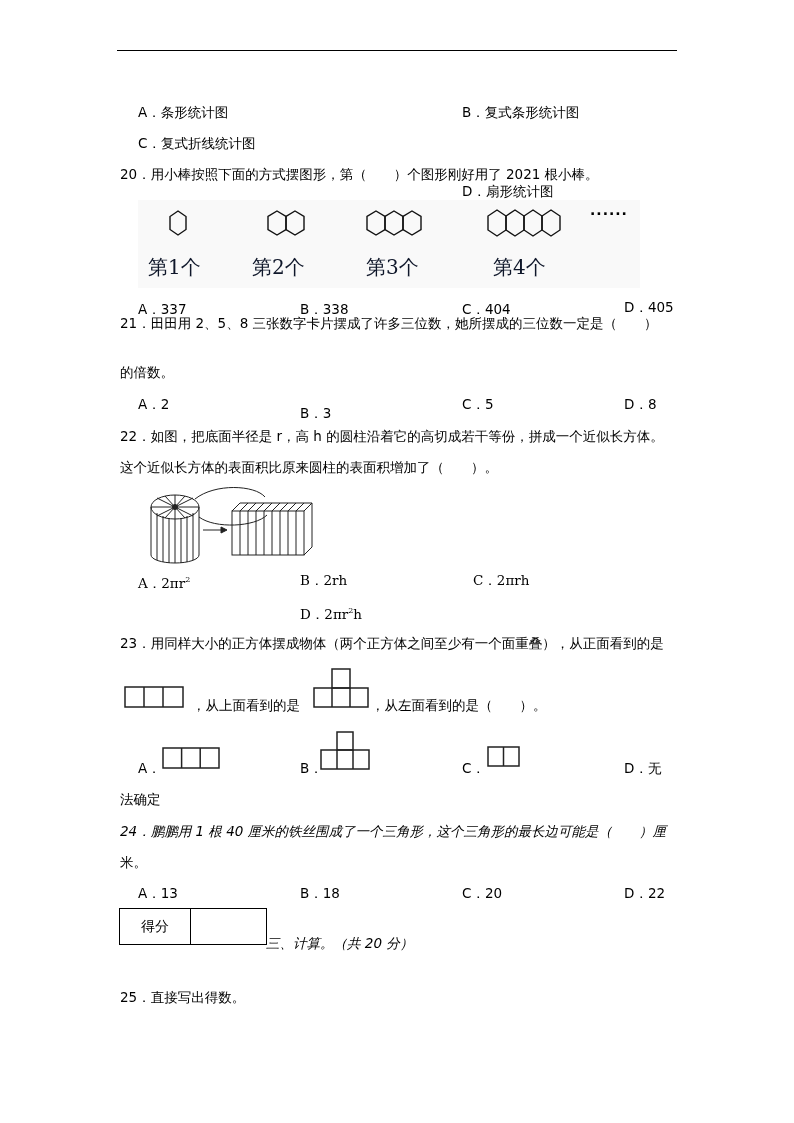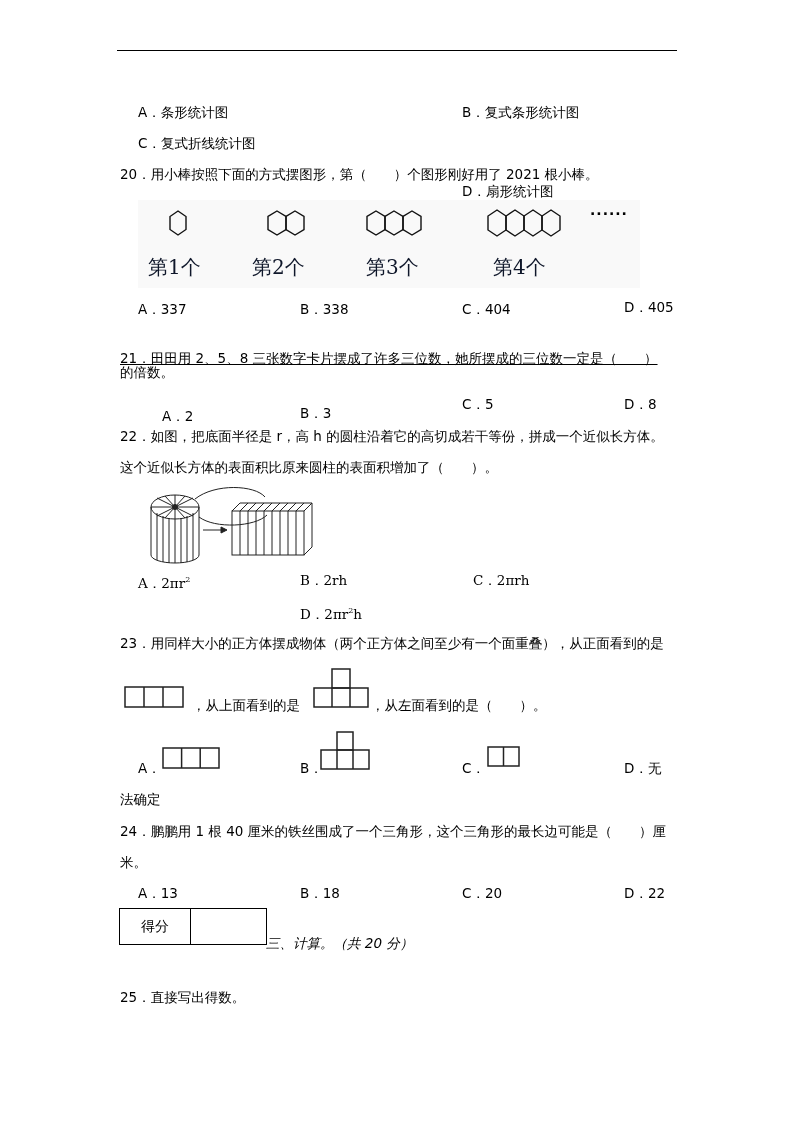--- a/index.html
+++ b/index.html
@@ -131,24 +131,24 @@
   <span class="fig-label" style="left:114px;">第2个</span>
   <span class="fig-label" style="left:228px;">第3个</span>
   <span class="fig-label" style="left:355px;">第4个</span>
 </div>
 
 <div class="opt" style="left:138px; top:299px;">A．337</div>
 <div class="opt" style="left:300px; top:299px;">B．338</div>
 <div class="opt" style="left:462px; top:299px;">C．404</div>
 <div class="opt" style="left:624px; top:297px;text-align:right;">D．405</div>
 
-<div class="line" style="top:348px;text-decoration:underline;">21．田田用 2、5、8 三张数字卡片摆成了许多三位数，她所摆成的三位数一定是（　　）</div>
+<div class="line" style="top:313px;">21．田田用 2、5、8 三张数字卡片摆成了许多三位数，她所摆成的三位数一定是（　　）</div>
 <div class="line" style="top:362px;">的倍数。</div>
 
-<div class="opt" style="left:138px; top:406px;margin-left:24px;">A．2</div>
+<div class="opt" style="left:138px; top:394px;">A．2</div>
 <div class="opt" style="left:300px; top:394px;margin-top:9px;">B．3</div>
 <div class="opt" style="left:462px; top:394px;">C．5</div>
 <div class="opt" style="left:624px; top:394px;">D．8</div>
 
 <div class="line" style="top:426px;">22．如图，把底面半径是 r，高 h 的圆柱沿着它的高切成若干等份，拼成一个近似长方体。</div>
 <div class="line" style="top:457px;">这个近似长方体的表面积比原来圆柱的表面积增加了（　　）。</div>
 
 <svg class="q22-figure" width="200" height="80" viewBox="0 0 200 80">
   <g fill="none" stroke="#222" stroke-width="1">
 
@@ -271,21 +271,21 @@
     <rect x="1" y="1" width="31" height="19"></rect>
     <line x1="16.5" y1="1" x2="16.5" y2="20"></line>
   </g>
 </svg>
 
 <div class="opt" style="left:624px; top:758px;">
   <span>D．无</span>
 </div>
 <div class="line" style="top:789px;">法确定</div>
 
-<div class="line" style="top:821px;">24．鹏鹏用 1 根 40 厘米的铁丝围成了一个三角形，这个三角形的最长边可能是（　　）厘</div>
+<div class="line" style="top:821px;font-style:italic;">24．鹏鹏用 1 根 40 厘米的铁丝围成了一个三角形，这个三角形的最长边可能是（　　）厘</div>
 <div class="line" style="top:852px;">米。</div>
 
 <div class="opt" style="left:138px; top:883px;">A．13</div>
 <div class="opt" style="left:300px; top:883px;">B．18</div>
 <div class="opt" style="left:462px; top:883px;">C．20</div>
 <div class="opt" style="left:624px; top:883px;">D．22</div>
 
 <table class="score-table">
   <tbody>
   <tr>

